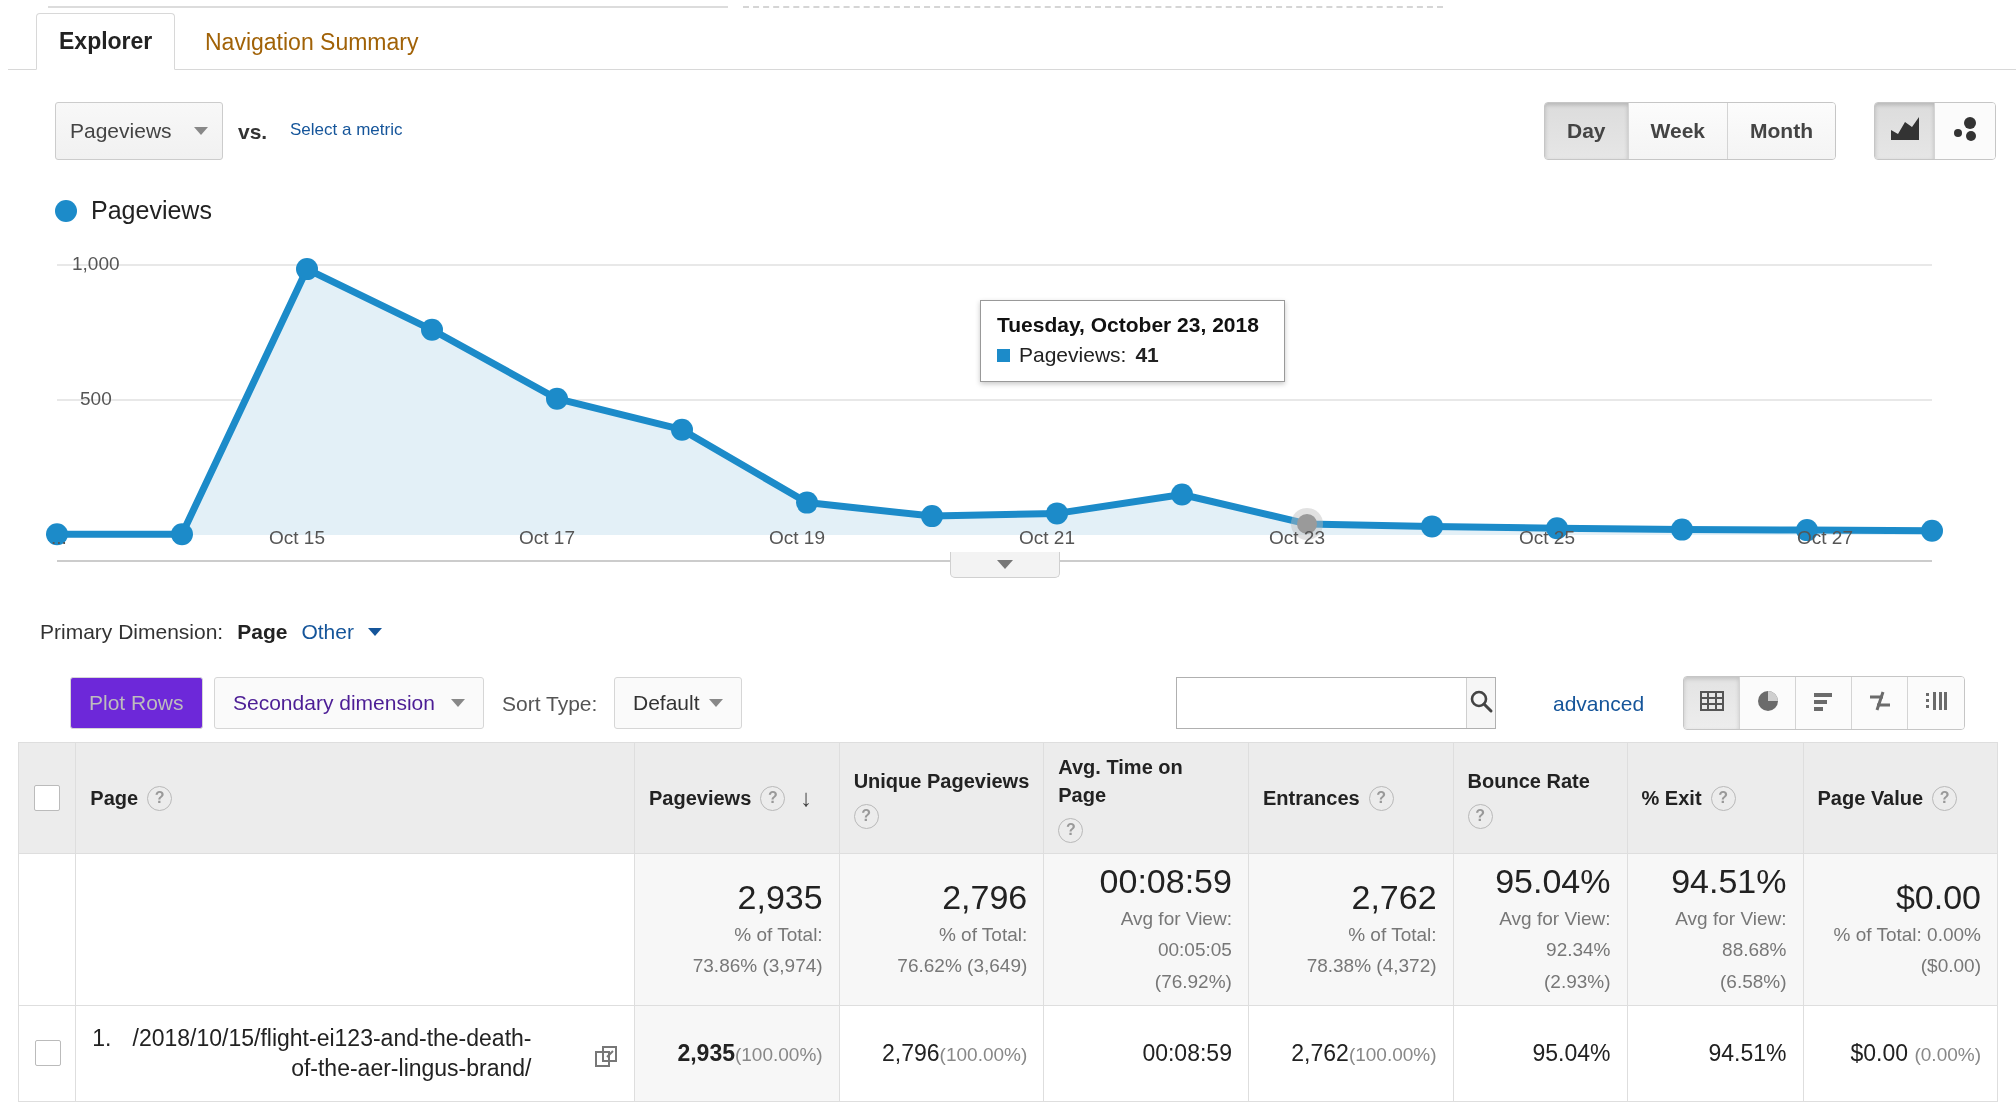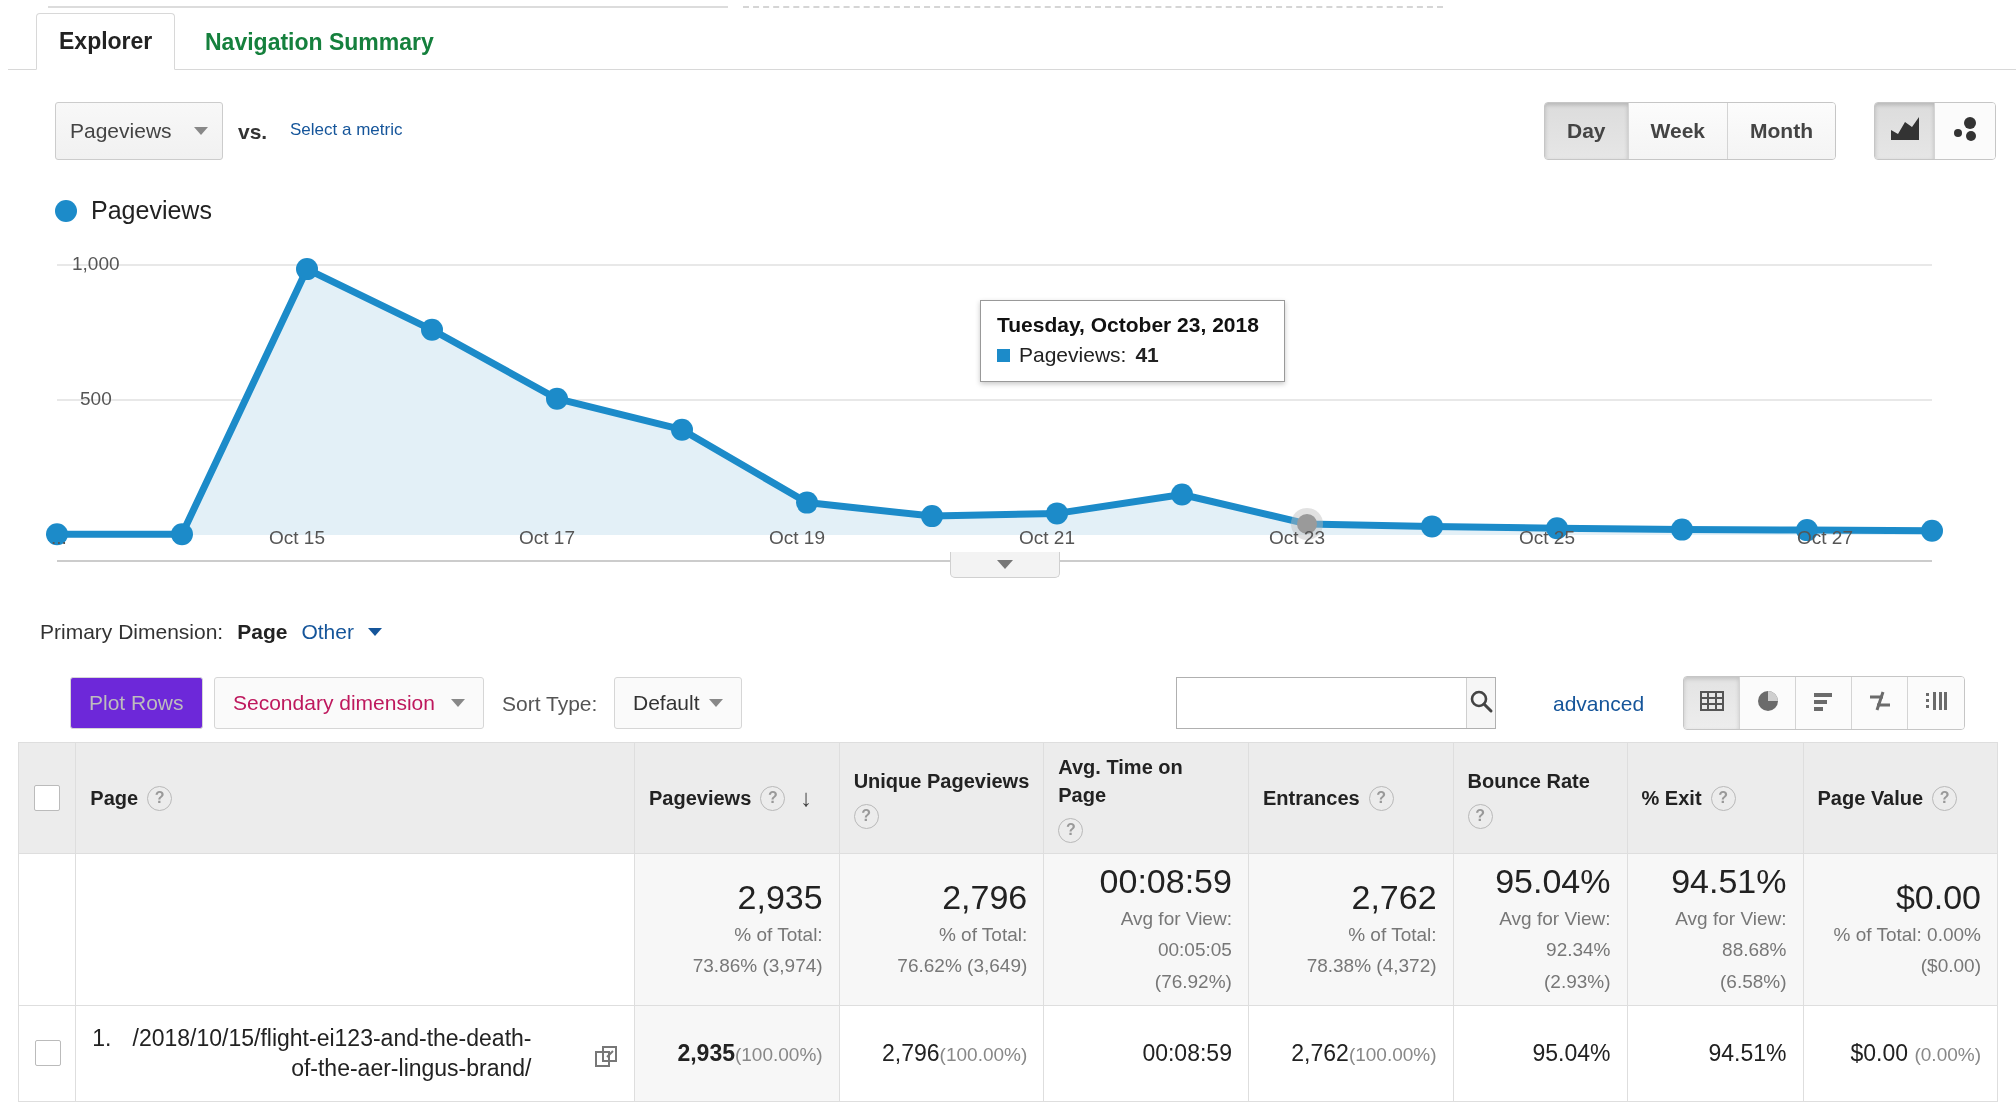--- a/index.html
+++ b/index.html
@@ -15,21 +15,21 @@
 
   
   .topstrip { position:absolute; left:8px; top:0; width:2016px; height:70px; }
   .topstrip .faint-line { position:absolute; left:40px; top:6px; width:680px; height:2px; background:#dcdcdc; }
   .topstrip .dashed-line { position:absolute; left:735px; top:6px; width:700px; height:0; border-top:2px dashed #d5d5d5; }
   .tabbar { position:absolute; left:0; top:14px; width:2016px; height:56px; border-bottom:1px solid #d8d8d8; }
   .tab { position:absolute; top:0; height:56px; display:flex; align-items:center; padding:0 22px;
          font-size:23px; white-space:nowrap; }
   .tab.active { left:28px; background:#fff; border:1px solid #d8d8d8; border-bottom:1px solid #fff;
                 border-radius:4px 4px 0 0; color:#222; font-weight:bold; top:-1px; height:57px; }
-  .tab.link { left:175px; color:#15803d; font-weight:bold; cursor:pointer; }
+  .tab.link { left:175px; color:#a16207; font-weight:normal; cursor:pointer; }
 
   
   .metricrow { position:absolute; left:0; top:82px; width:2016px; height:78px; }
   .metric-select {
     position:absolute; left:55px; top:20px; width:168px; height:58px;
     background:linear-gradient(#f8f8f8,#f1f1f1); border:1px solid #ccc; border-radius:3px;
     display:flex; align-items:center; padding:0 14px; font-size:21px; color:#444; cursor:pointer;
   }
   .metric-select .cap { flex:1; }
   .caret { width:0;height:0;border-left:7px solid transparent;border-right:7px solid transparent;
@@ -88,21 +88,21 @@
   .primdim { position:absolute; left:40px; top:620px; display:flex; align-items:center; gap:14px; font-size:21px; }
   .primdim .lbl { color:#333; }
   .primdim .val { font-weight:bold; color:#222; }
   .primdim .other { color:#15559a; cursor:pointer; }
 
   
   .ctrlbar { position:absolute; left:18px; top:672px; width:1980px; height:70px; }
   .btn-flat { position:absolute; height:52px; display:flex; align-items:center; padding:0 18px;
               border:1px solid #d6d6d6; border-radius:3px; background:#fafafa; font-size:21px; cursor:pointer; }
   .plotrows { left:52px; top:5px; color:#bdbdbd; background:#6d28d9; }
-  .secdim   { left:196px; top:5px; width:270px; color:#be185d; justify-content:space-between; }
+  .secdim   { left:196px; top:5px; width:270px; color:#4c1d95; justify-content:space-between; }
   .sorttype-lbl { position:absolute; left:484px; top:20px; font-size:21px; color:#555; }
   .sortdefault { left:596px; top:5px; width:128px; color:#333; justify-content:space-between; }
 
   .searchbox { position:absolute; left:1158px; top:5px; width:320px; height:52px;
                border:1px solid #b0b0b0; background:#fff; display:flex; align-items:center; }
   .searchbox input { flex:1; border:none; outline:none; height:50px; padding:0 12px;
                      font-size:20px; font-family:"Liberation Sans", sans-serif; }
   .searchbtn { width:62px; height:50px; border-left:1px solid #cfcfcf; background:#f6f6f6;
                display:flex; align-items:center; justify-content:center; cursor:pointer; }
   .advanced { position:absolute; left:1535px; top:20px; font-size:21px; color:#15559a; cursor:pointer; }

